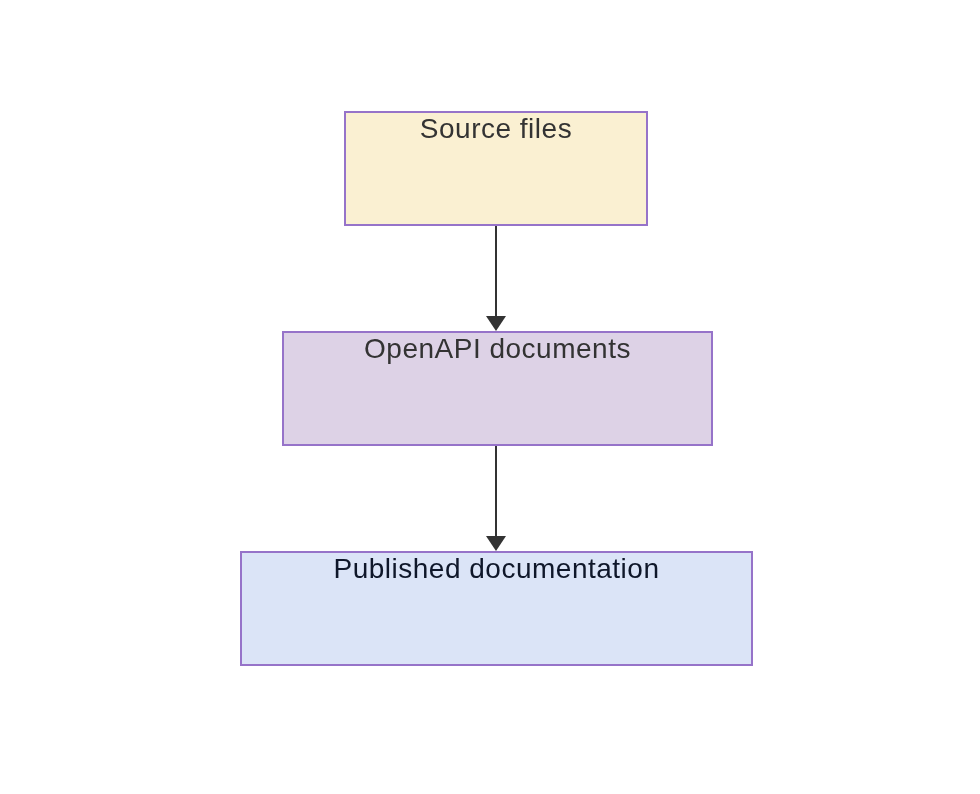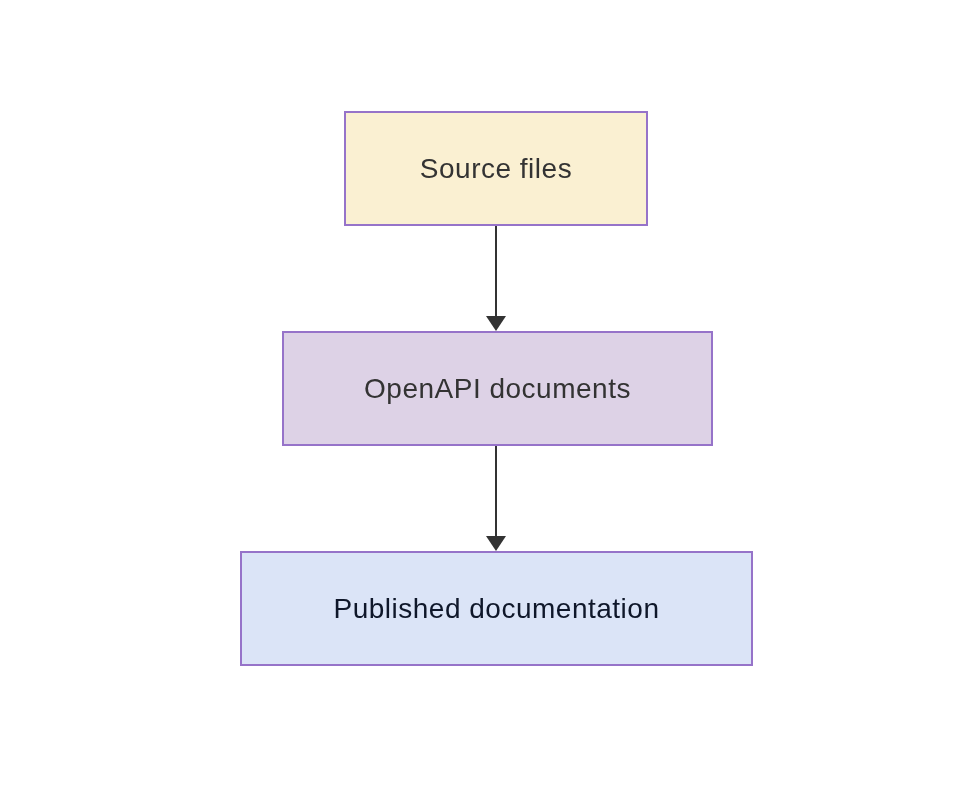--- a/index.html
+++ b/index.html
@@ -13,21 +13,21 @@
     height: 794px;
     background: #ffffff;
     overflow: hidden;
     font-family: "Liberation Sans", "DejaVu Sans", sans-serif;
   }
   .node {
     position: absolute;
     box-sizing: border-box;
     border: 2px solid transparent;
     display: flex;
-    align-items: center;
+    align-items: flex-start;
     justify-content: center;
     text-align: center;
   }
   .node-label {
     font-size: 28px;
     font-weight: 400;
     letter-spacing: 0.5px;
     white-space: nowrap;
   }
   #node-source   { left: 344px; top: 111px; width: 304px; height: 115px; }

